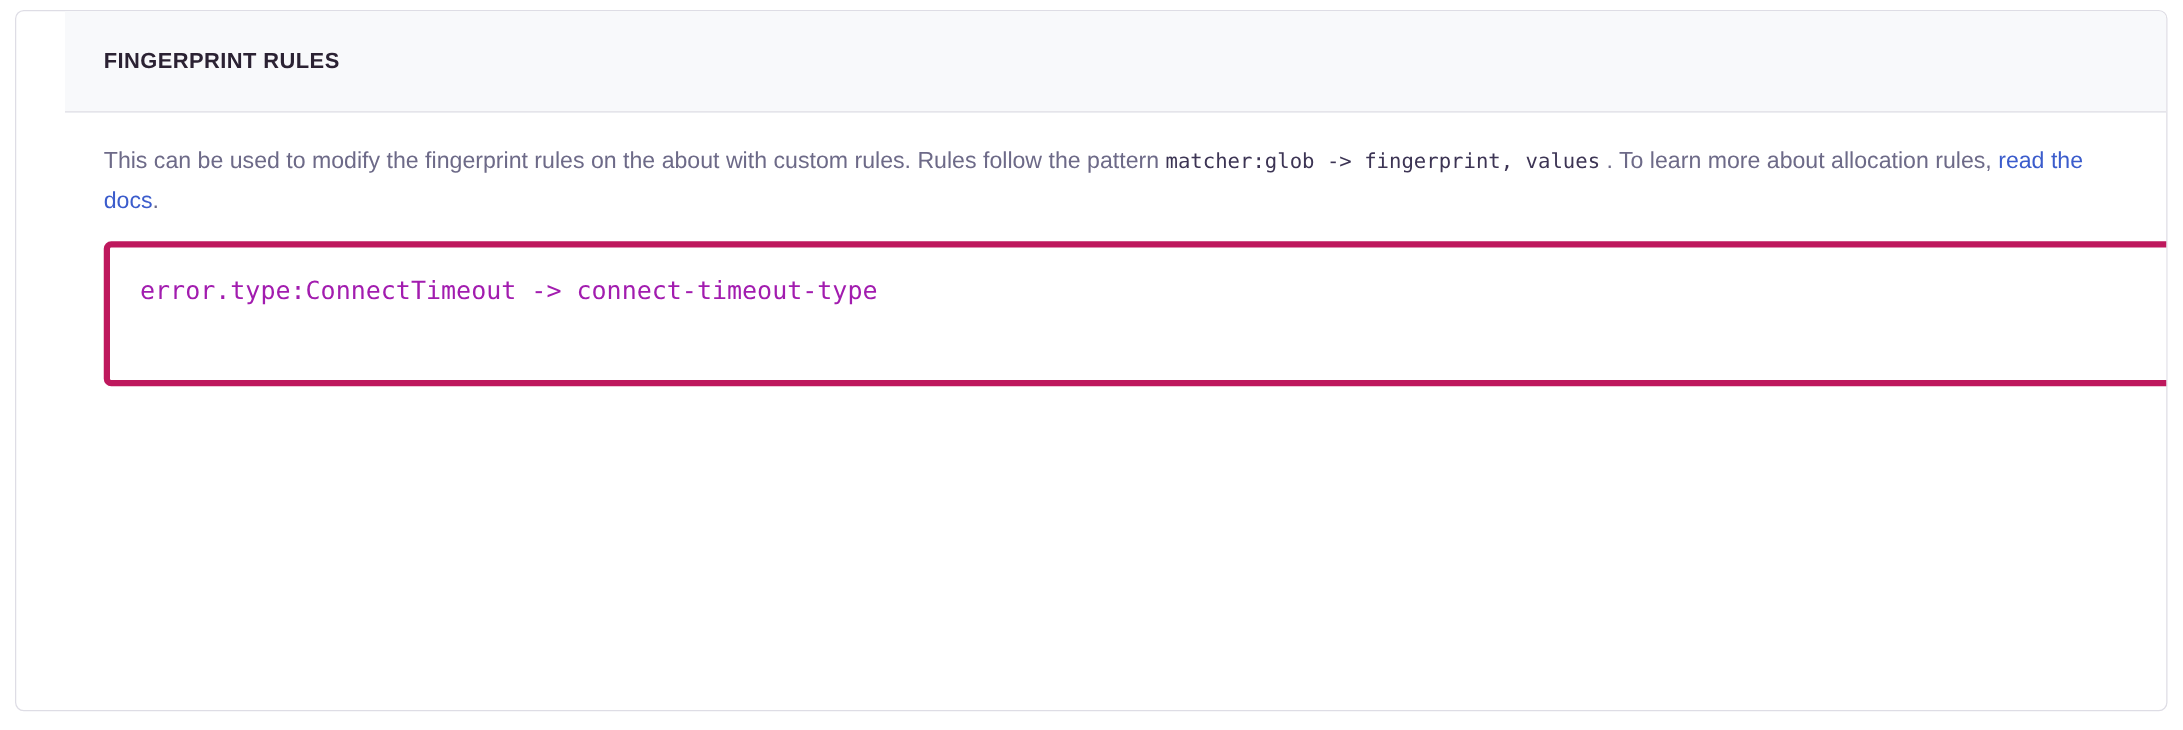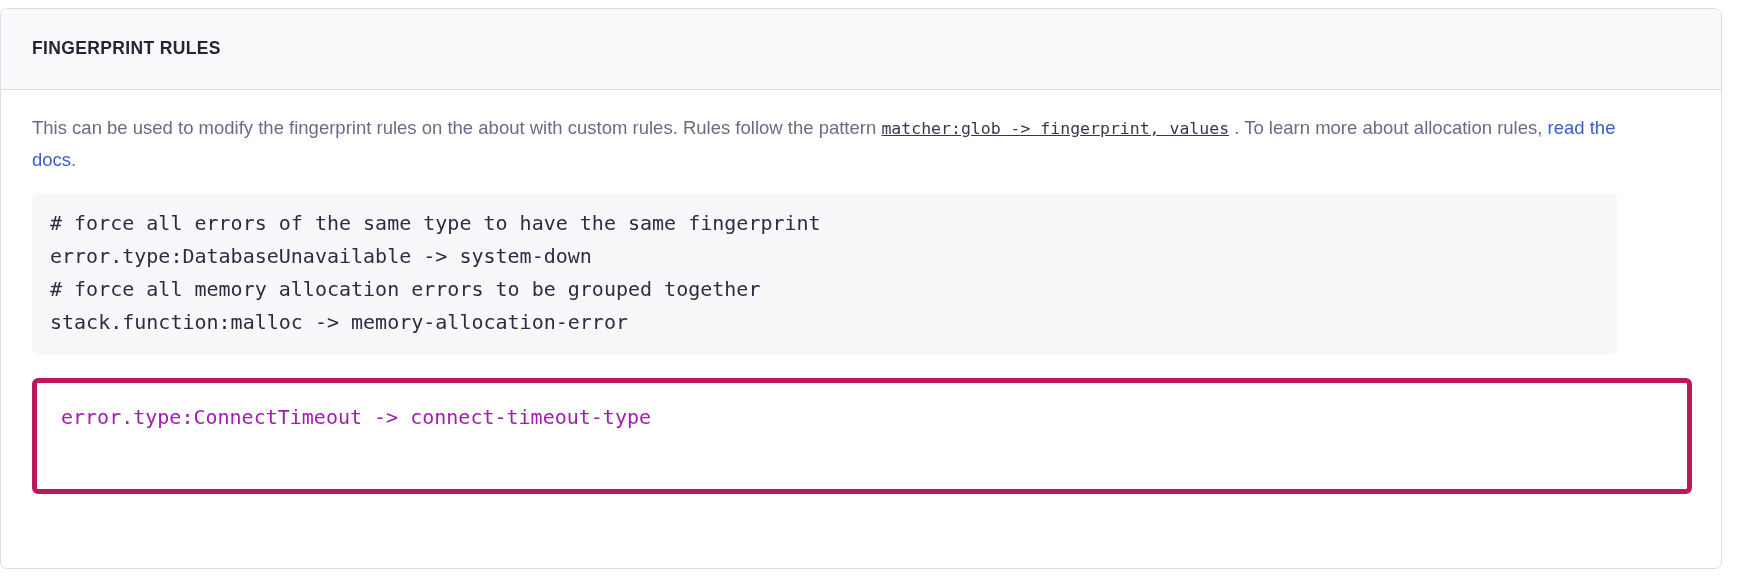--- a/index.html
+++ b/index.html
@@ -19,29 +19,30 @@
     position: relative;
     width: 1746px;
     height: 584px;
     background: #ffffff;
     box-sizing: border-box;
   }
 
   
   .card {
     position: absolute;
-    left: 0;
+    left: 12px;
     top: 8px;
     width: 1722px;
     height: 561px;
     background: #ffffff;
     border: 1px solid #dedde5;
     border-radius: 7px;
     box-sizing: border-box;
     overflow: hidden;
+    padding-left: 39px;
   }
 
   .card-header {
     height: 81px;
     background: #f8f9fb;
     border-bottom: 1px solid #dedde5;
     box-sizing: border-box;
     display: flex;
     align-items: center;
     padding: 0 31px;
@@ -70,21 +71,20 @@
     max-width: 1630px;
     margin: 0 0 18px 0;
   }
 
   .description .code-inline {
     font-family: "DejaVu Sans Mono", "Liberation Mono", monospace;
     font-size: 16.5px;
     color: #3c3454;
     letter-spacing: 0px;
     white-space: pre;
-    text-decoration: underline;
   }
 
   .description .docs-link {
     color: #3b5ccc;
     text-decoration: none;
     cursor: pointer;
   }
 
   
   .code-block {
@@ -134,25 +134,19 @@
   <section class="card">
 
     <div class="card-header">
       <h2 class="card-title">FINGERPRINT RULES</h2>
     </div>
 
     <div class="card-body">
 
       <p class="description"><span>This can be used to modify the fingerprint rules on the about with custom rules. Rules follow the pattern </span><span class="code-inline">matcher:glob -&gt; fingerprint, values</span><span> . To learn more about allocation rules, </span><a class="docs-link" href="#">read the docs</a><span>.</span></p>
 
-      <div class="code-block">
-        <pre># force all errors of the same type to have the same fingerprint
-error.type:DatabaseUnavailable -&gt; system-down
-# force all memory allocation errors to be grouped together
-stack.function:malloc -&gt; memory-allocation-error</pre>
-      </div>
 
       <textarea class="rules-input" spellcheck="false" placeholder="error.type:ConnectTimeout -&gt; connect-timeout-type" style="">error.type:ConnectTimeout -&gt; connect-timeout-type</textarea>
 
     </div>
   </section>
 
 </div>
 
 </body></html>

